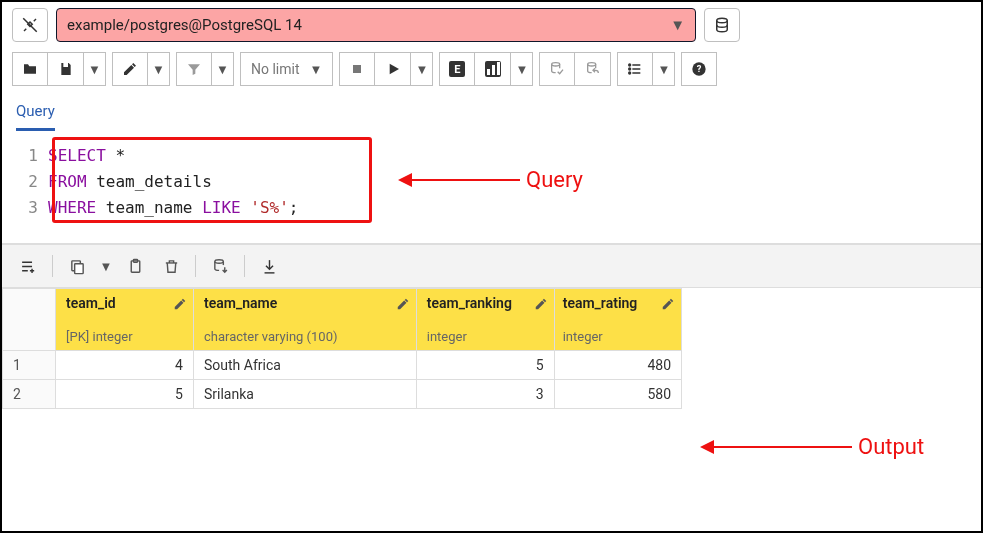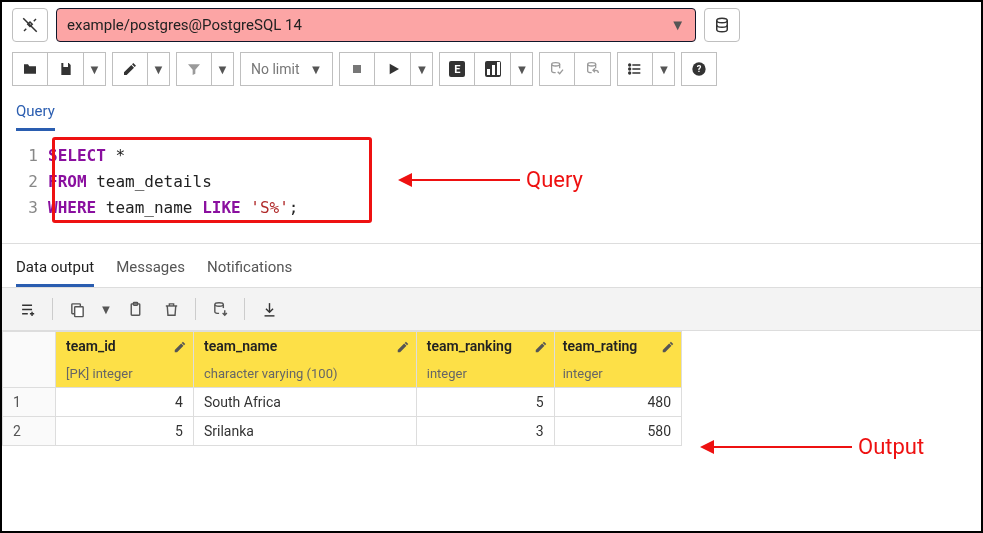--- a/index.html
+++ b/index.html
@@ -31,21 +31,21 @@
 .tab { padding: 6px 0 8px; color: #555; cursor: pointer; font-size: 15px; }
 .tab.active { color: #2a5db0; border-bottom: 3px solid #2a5db0; }
 
 
 .editor-wrap { position: relative; padding: 8px 0 18px; }
 .editor { display: flex; font-family: "Menlo", "Consolas", monospace; font-size: 16px; }
 .gutter { width: 46px; text-align: right; color: #888; padding: 4px 10px 4px 0; user-select: none; }
 .gutter div { line-height: 26px; }
 .code { padding: 4px 0; }
 .code div { line-height: 26px; white-space: pre; }
-.kw { color: #8a0f9f; font-weight: bold; }
+.kw { color: #8a0f9f; font-weight: normal; }
 .str { color: #b02a2a; }
 .red-box { position: absolute; border: 3px solid #e11; border-radius: 3px; left: 50px; top: 6px; width: 320px; height: 86px; pointer-events: none; }
 
 
 .annot { position: absolute; color: #e11; font-size: 22px; display: flex; align-items: center; gap: 6px; pointer-events: none; }
 .annot .shaft { height: 2px; background: #e11; width: 120px; position: relative; }
 .annot .shaft::before { content: ""; position: absolute; left: -2px; top: -6px; border-top: 7px solid transparent; border-bottom: 7px solid transparent; border-right: 14px solid #e11; }
 
 
 .hr { border: none; border-top: 1px solid #ddd; }
@@ -56,21 +56,21 @@
 
 .out-toolbar { display: flex; align-items: center; gap: 4px; padding: 6px 10px; background: #f3f3f3; border-top: 1px solid #ddd; border-bottom: 1px solid #ddd; }
 .obtn { height: 30px; min-width: 32px; border: none; background: transparent; display: flex; align-items: center; justify-content: center; cursor: pointer; color: #555; border-radius: 3px; }
 .obtn svg { width: 17px; height: 17px; }
 .sep { width: 1px; height: 22px; background: #ccc; margin: 0 4px; }
 
 
 table { border-collapse: collapse; width: 100%; max-width: 680px; }
 th, td { border: 1px solid #ddd; padding: 6px 10px; font-size: 14px; }
 th { text-align: left; background: #fde047; font-weight: 600; vertical-align: top; position: relative; }
-th .sub { display: block; font-weight: 400; color: #666; font-size: 13px; margin-top: 12px; }
+th .sub { display: block; font-weight: 400; color: #666; font-size: 13px; margin-top: 18px; }
 th .pencil { position: absolute; right: 6px; top: 8px; width: 14px; height: 14px; }
 .rownum-col { width: 50px; text-align: left; color: #555; background: #fafafa; }
 td.num { text-align: right; }
 tbody td { color: #333; }
 .col-id { width: 130px; }
 .col-name { width: 210px; }
 .col-rank { width: 130px; }
 .col-rating { width: 120px; padding-left: 8px; }
 </style>
 </head>
@@ -253,25 +253,20 @@
     </div>
     <div class="red-box"></div>
     <div class="annot" style="left:398px; top:36px;">
       <div class="shaft"></div>
       <span>Query</span>
     </div>
   </div>
 
   <hr class="hr">
 
-  <div class="out-tabs">
-    <div class="out-tab active">Data output</div>
-    <div class="out-tab">Messages</div>
-    <div class="out-tab">Notifications</div>
-  </div>
 
   <div class="out-toolbar">
     <div class="obtn">
       <svg viewBox="0 0 24 24">
           <g stroke="#333" stroke-width="2">
             <path d="M3 6h14M3 12h14M3 18h8"></path>
             <path d="M17 15v6M14 18h6"></path>
           </g>
         </svg>
     </div>

